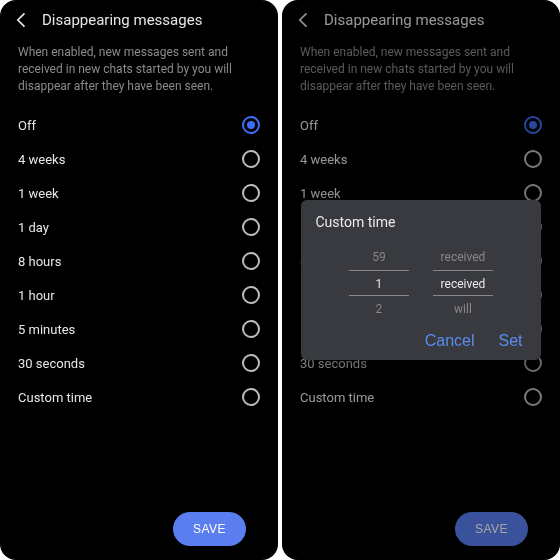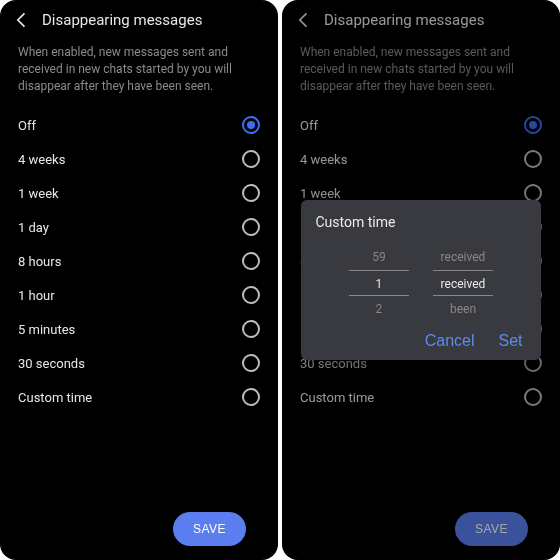--- a/index.html
+++ b/index.html
@@ -134,21 +134,21 @@
         <div class="dlg-title">Custom time</div>
         <div class="wheels">
           <div class="wheel">
             <div class="wrow">59</div>
             <div class="wrow sel">1</div>
             <div class="wrow">2</div>
           </div>
           <div class="wheel">
             <div class="wrow">received</div>
             <div class="wrow sel">received</div>
-            <div class="wrow">been</div>
+            <div class="wrow">will</div>
           </div>
         </div>
         <div class="dlg-actions">
           <button class="dlg-btn">Cancel</button>
           <button class="dlg-btn">Set</button>
         </div>
       </div>
     </div>
   </div>
 

